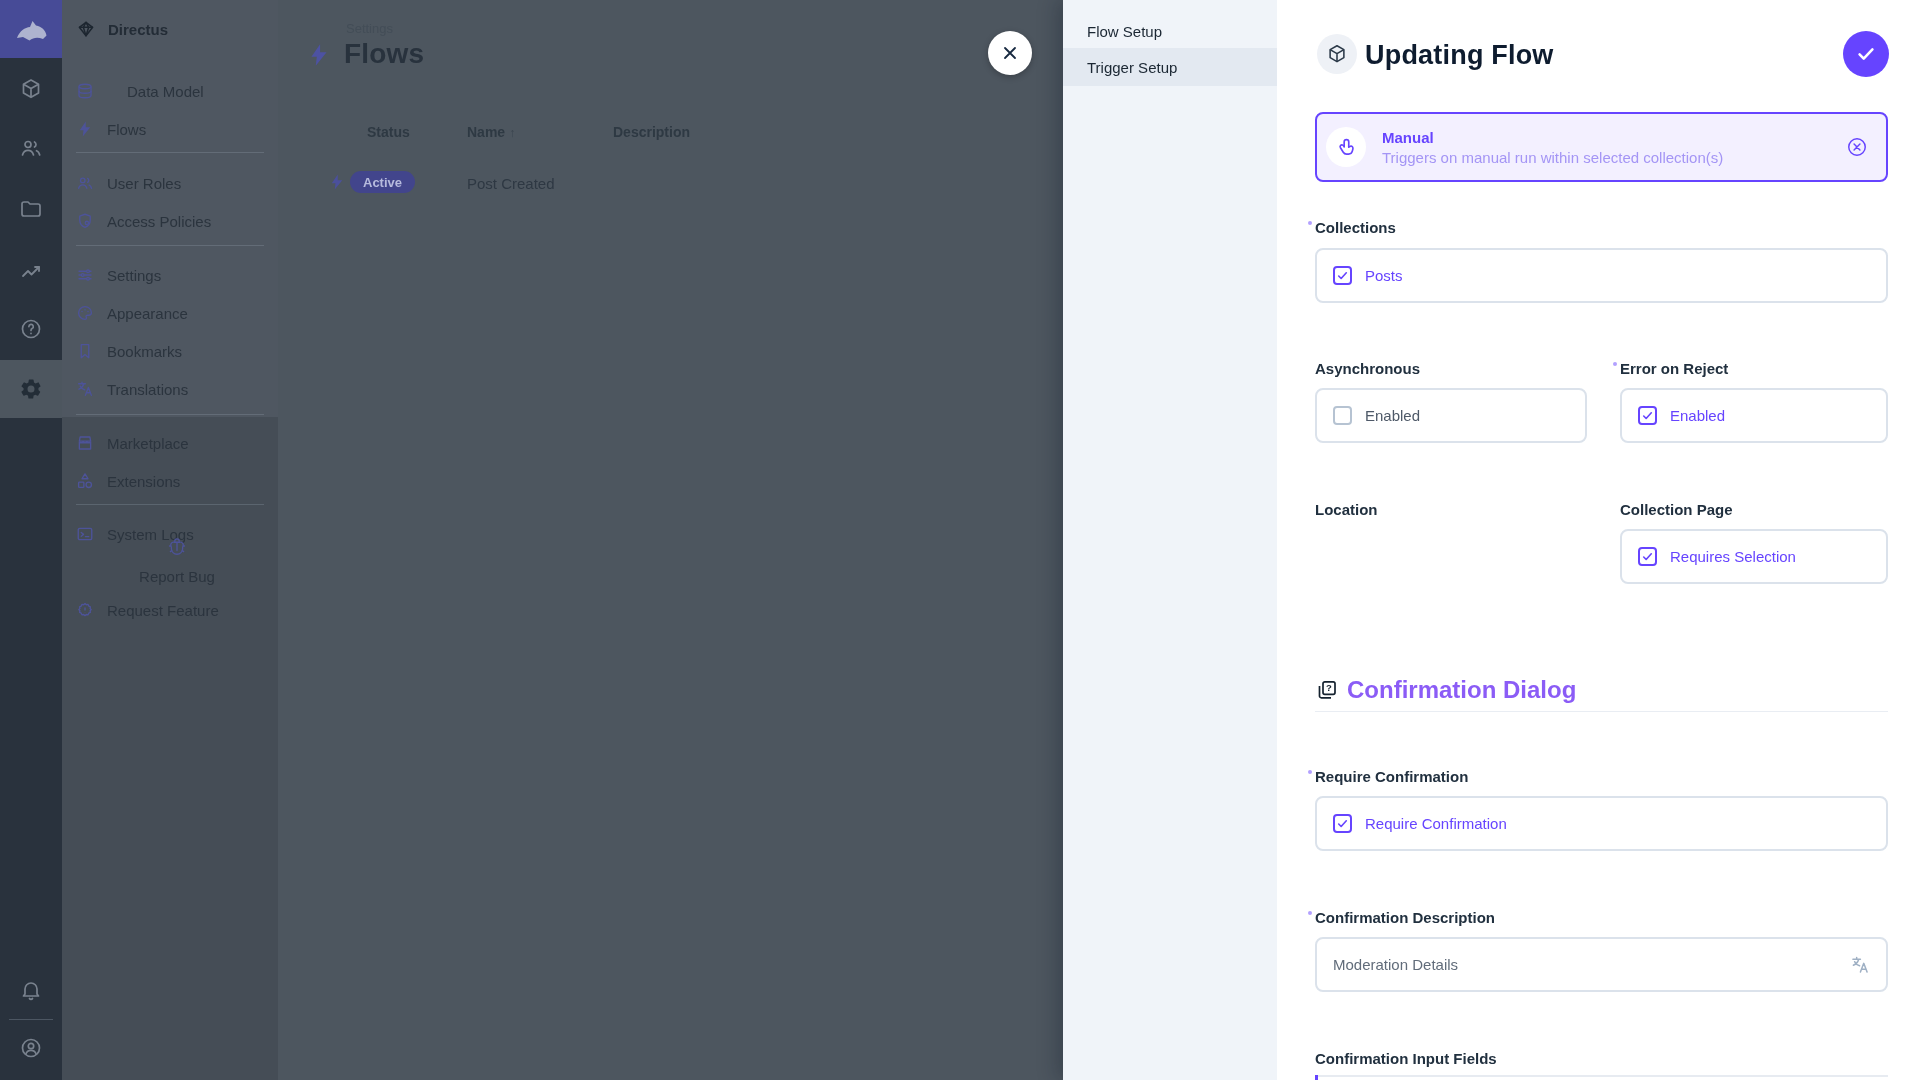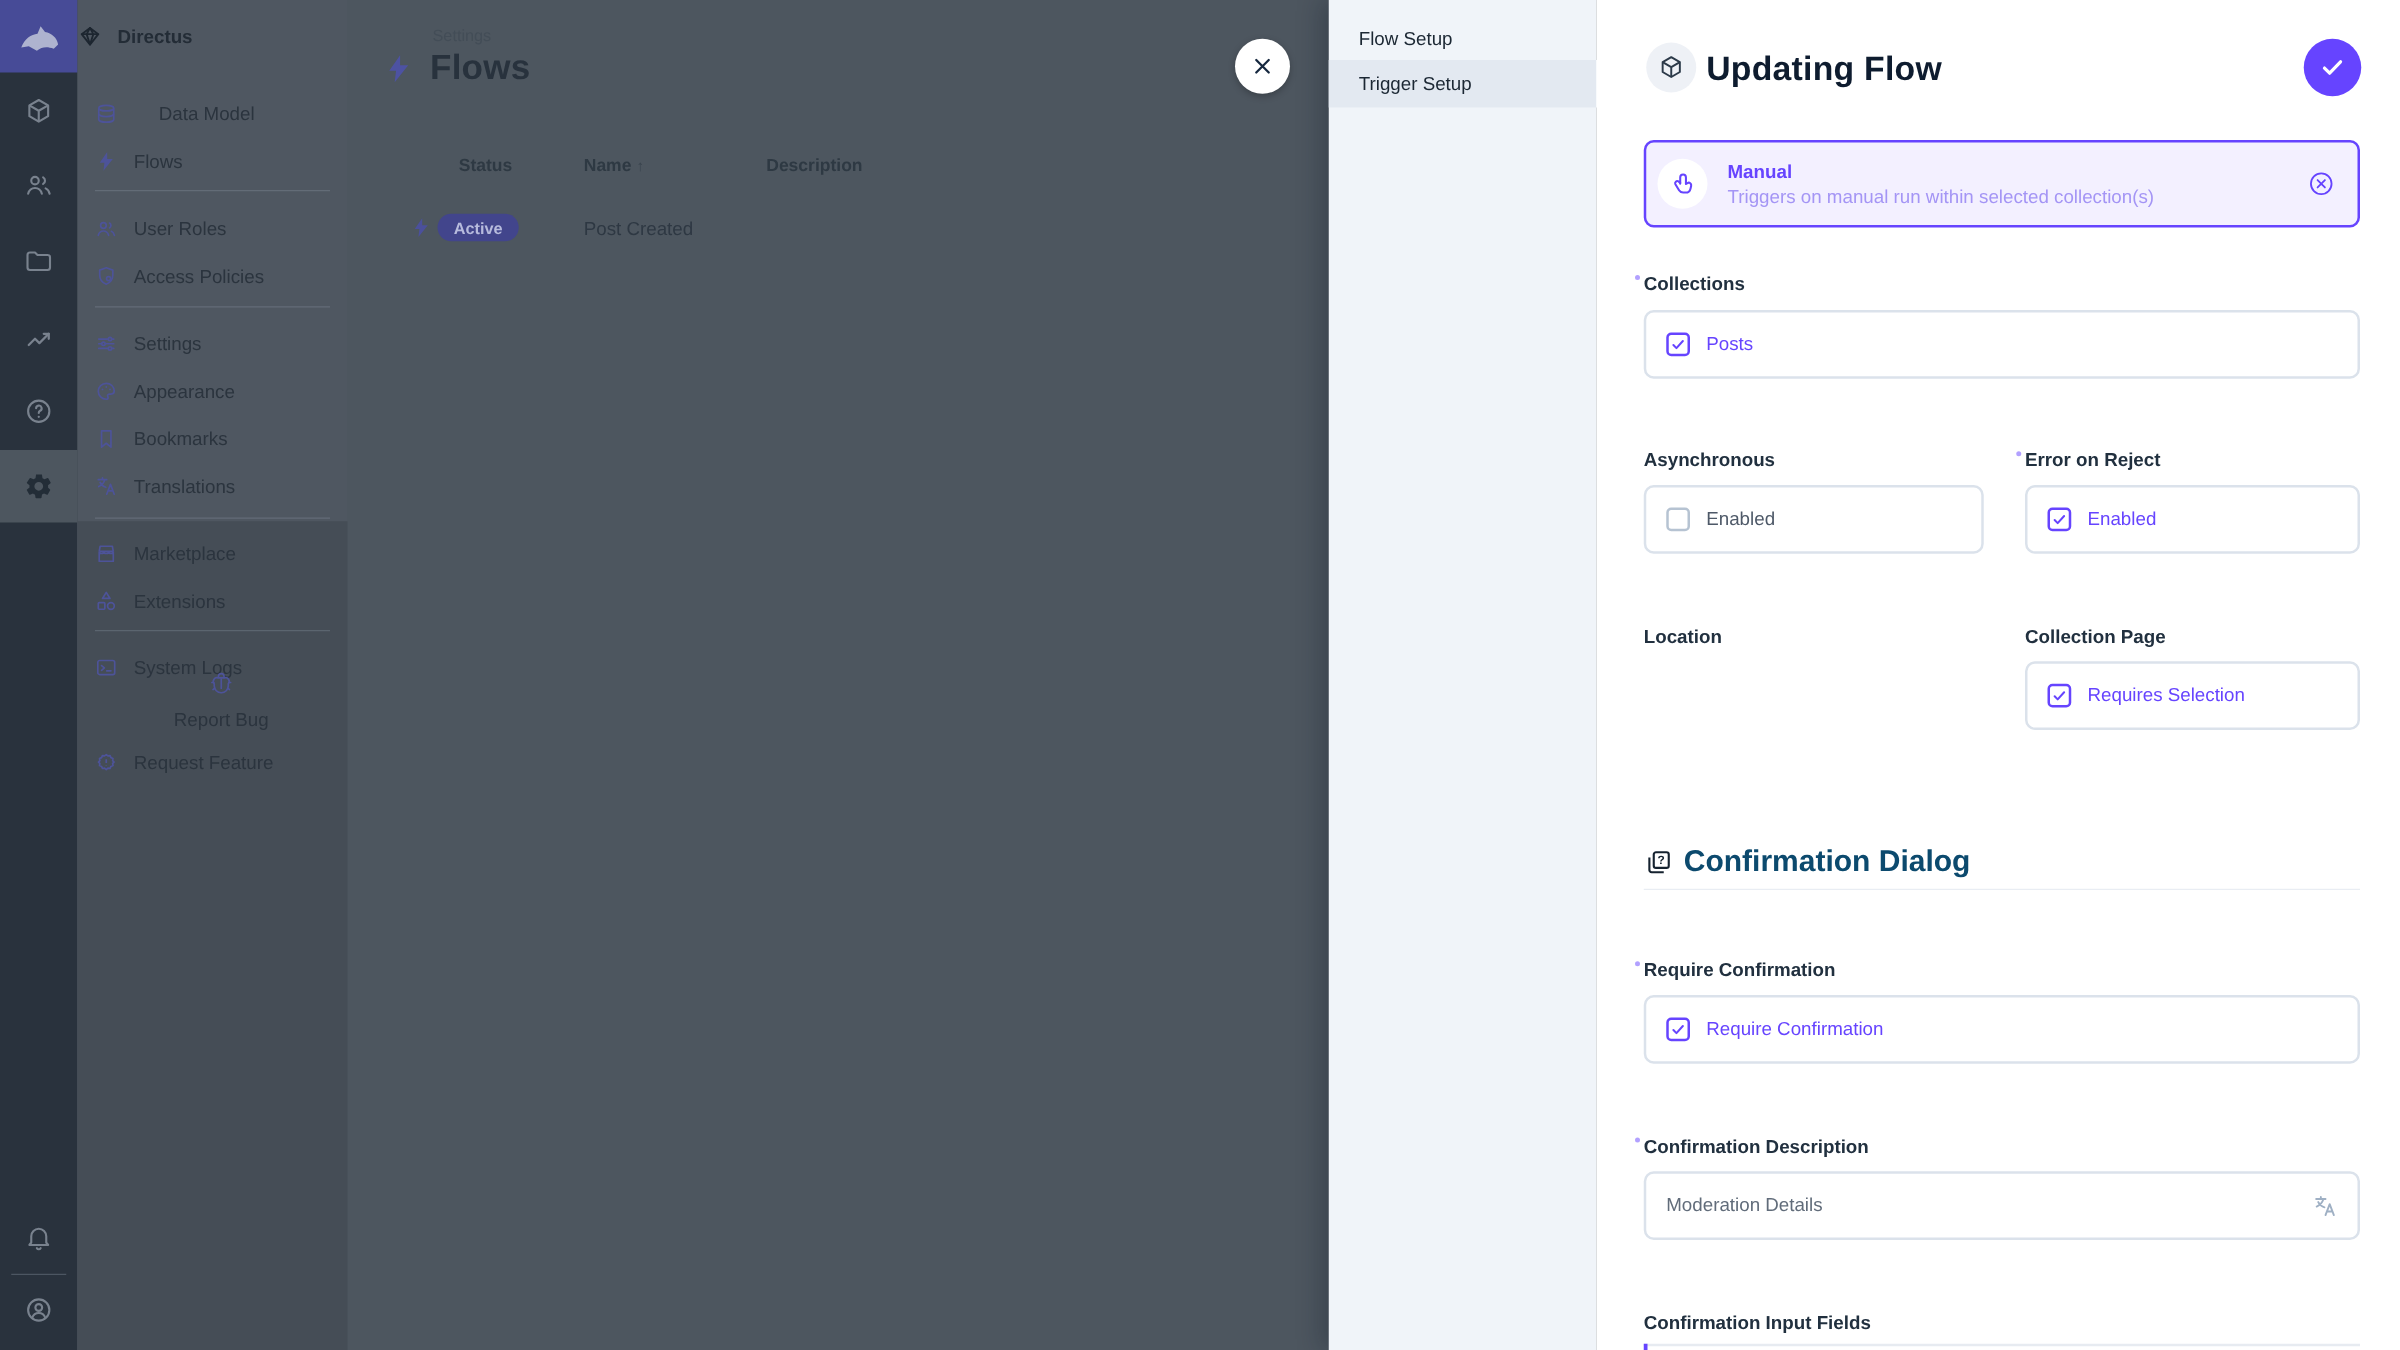--- a/index.html
+++ b/index.html
@@ -12,21 +12,21 @@
   
   #module-bar { left:0; top:0; width:62px; height:1080px; background:#29323d; z-index:2; }
   #logo-block { left:0; top:0; width:62px; height:58px; background:#474b97;
      display:flex; align-items:center; justify-content:center; }
   .mod-icon { width:62px; height:44px; display:flex; align-items:center; justify-content:center; color:#79828e; }
   #gear-patch { left:0; top:360px; width:62px; height:58px; background:#4d565f; }
   .modbar-divider { left:9px; width:44px; height:1px; background:rgba(170,180,195,.28); }
 
   #sidebar { left:62px; top:0; width:216px; height:1080px; background:#4f5761; z-index:2; }
   #sidebar-bottom-band { left:0; top:417px; width:216px; height:663px; background:#454d56; }
-  #project-header { left:0; top:0; width:216px; height:58px; display:flex; align-items:center; gap:12px; }
+  #project-header { left:0; top:0; width:216px; height:58px; display:flex; align-items:center; gap:12px; padding-left:14px; }
   #project-name { font-size:15px; font-weight:700; color:#232c36; }
   .nav-item { left:0; width:216px; height:38px; display:flex; align-items:center; gap:13px; padding-left:14px; }
   .nav-item .ic { color:#4d5399; flex:0 0 auto; }
   .nav-item .lb { font-size:15px; color:#2b343e; font-weight:500; }
   .side-divider { left:14px; width:188px; height:1px; background:rgba(175,185,200,.22); }
 
   
   #main { left:278px; top:0; width:785px; height:1080px; background:#4d565f; z-index:1; }
   #breadcrumb { left:68px; top:21px; font-size:13px; color:#434d57; font-weight:500; }
   #page-title { left:66px; top:38px; font-size:28px; font-weight:700; color:#28323d; letter-spacing:.2px; }
@@ -75,21 +75,21 @@
   .cb.checked { border:2px solid #6644ff; color:#6644ff; }
   .cb.unchecked { border:2px solid #b6c3d2; color:transparent; }
   .cb-label-on { font-size:15px; font-weight:500; color:#6644ff;text-align:right; }
   .cb-label-off { font-size:15px; font-weight:500; color:#4e5968; }
   .select-value { font-size:15px; color:#2a3847; flex:1 1 auto; }
   .chevron { color:#8b99ab; flex:0 0 auto; }
   .input-value { font-size:15px; color:#616c7a; flex:1 1 auto; }
   .suffix-ic { color:#9fb0c4; flex:0 0 auto; }
 
   #section-icon { left:38px; top:678px; color:#15222f; }
-  #section-title { left:70px; top:676px; font-size:24px; font-weight:700; color:#0c4a6e; }
+  #section-title { left:70px; top:676px; font-size:24px; font-weight:700; color:#8b5cf6; }
   #section-divider { left:38px; top:711px; width:573px; height:1px; background:#e9edf3; }
 
   #bottom-sliver-line { left:38px; top:1075px; width:573px; height:5px; border-top:2px solid #e7ebf1; }
   #bottom-sliver-accent { left:38px; top:1075px; width:3px; height:5px; background:#6644ff; }
 </style>
 </head>
 <body>
 
 <div id="stage">
 

